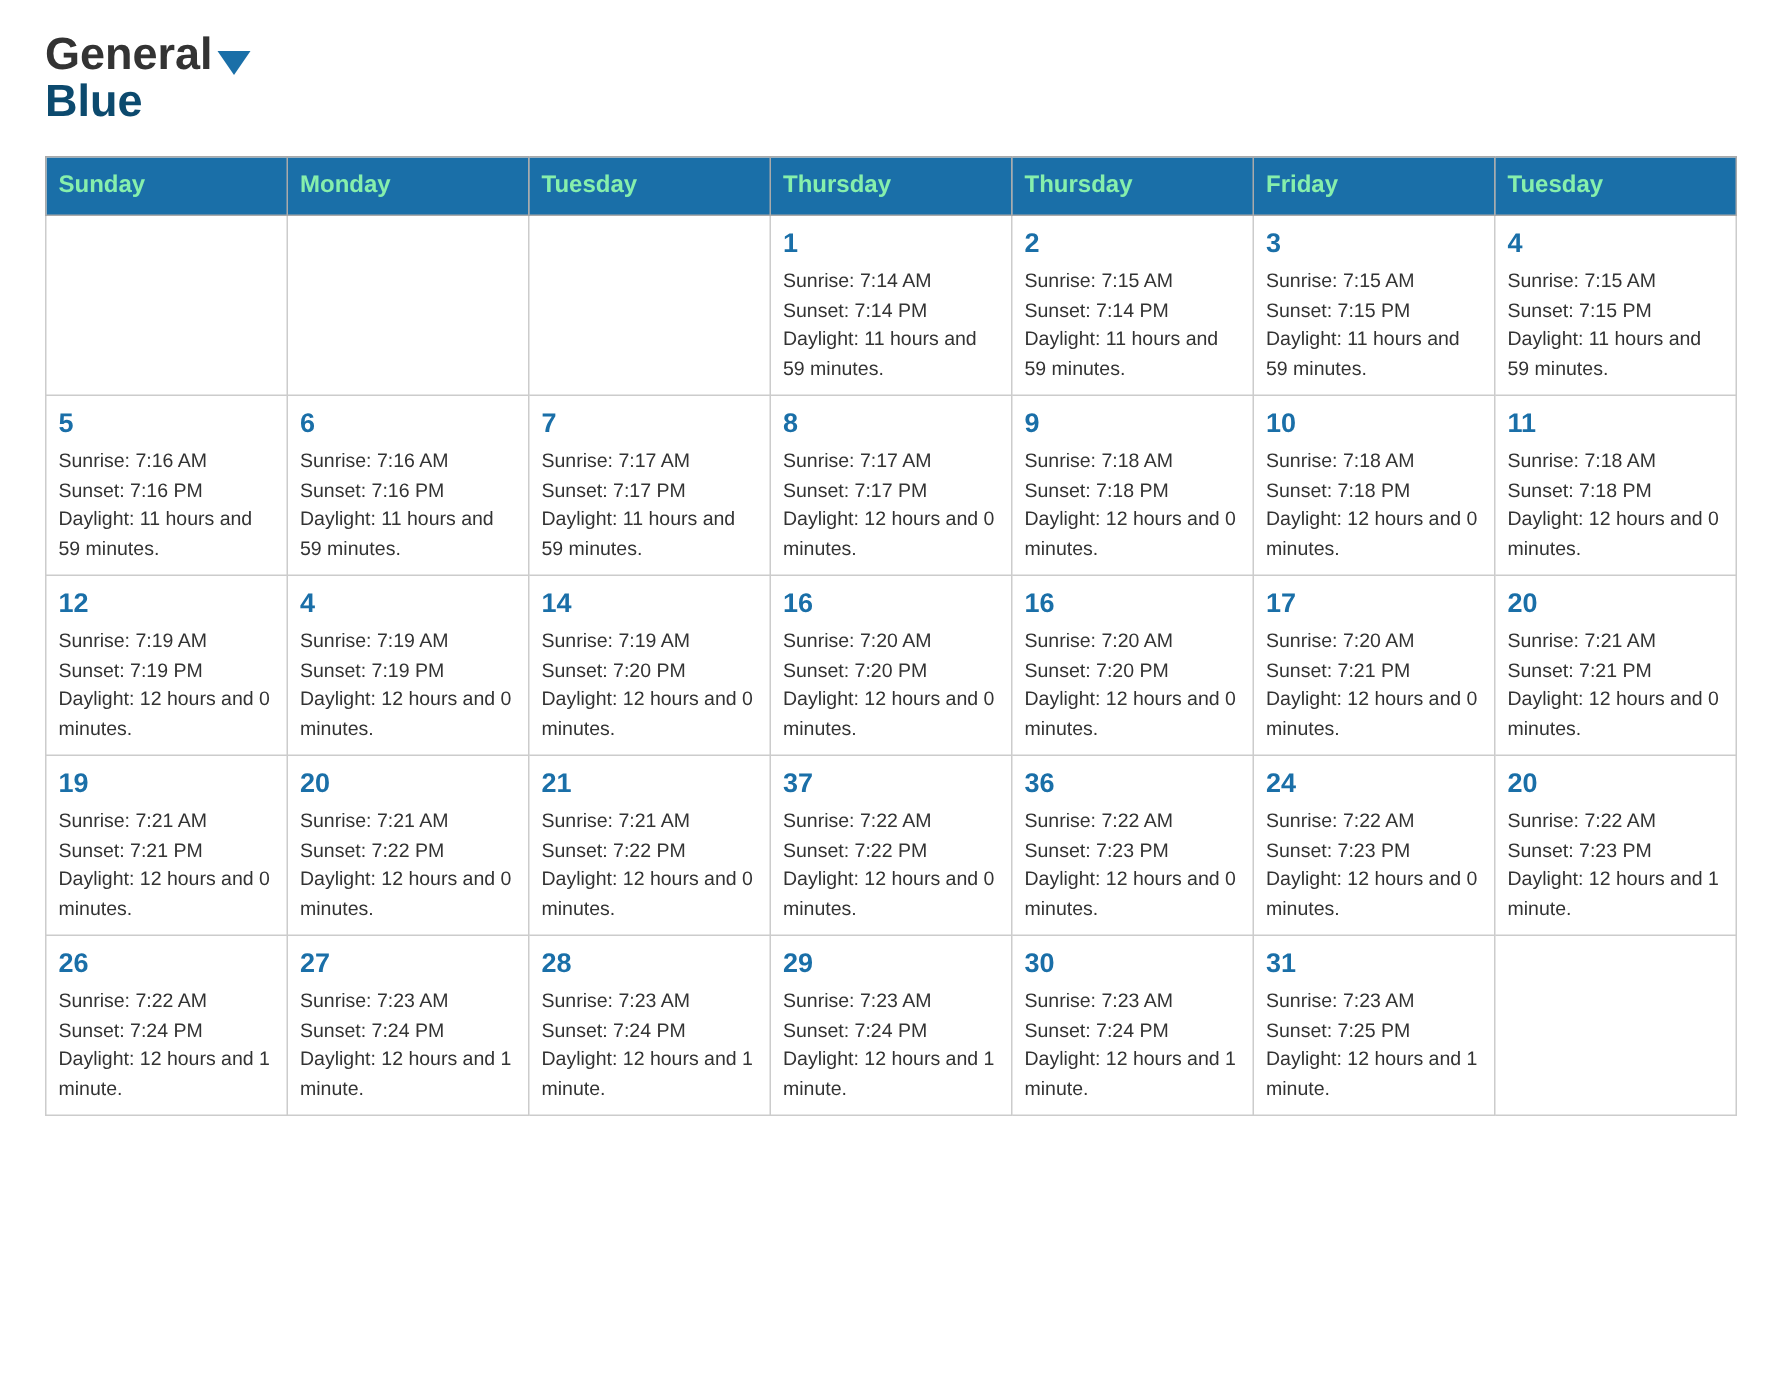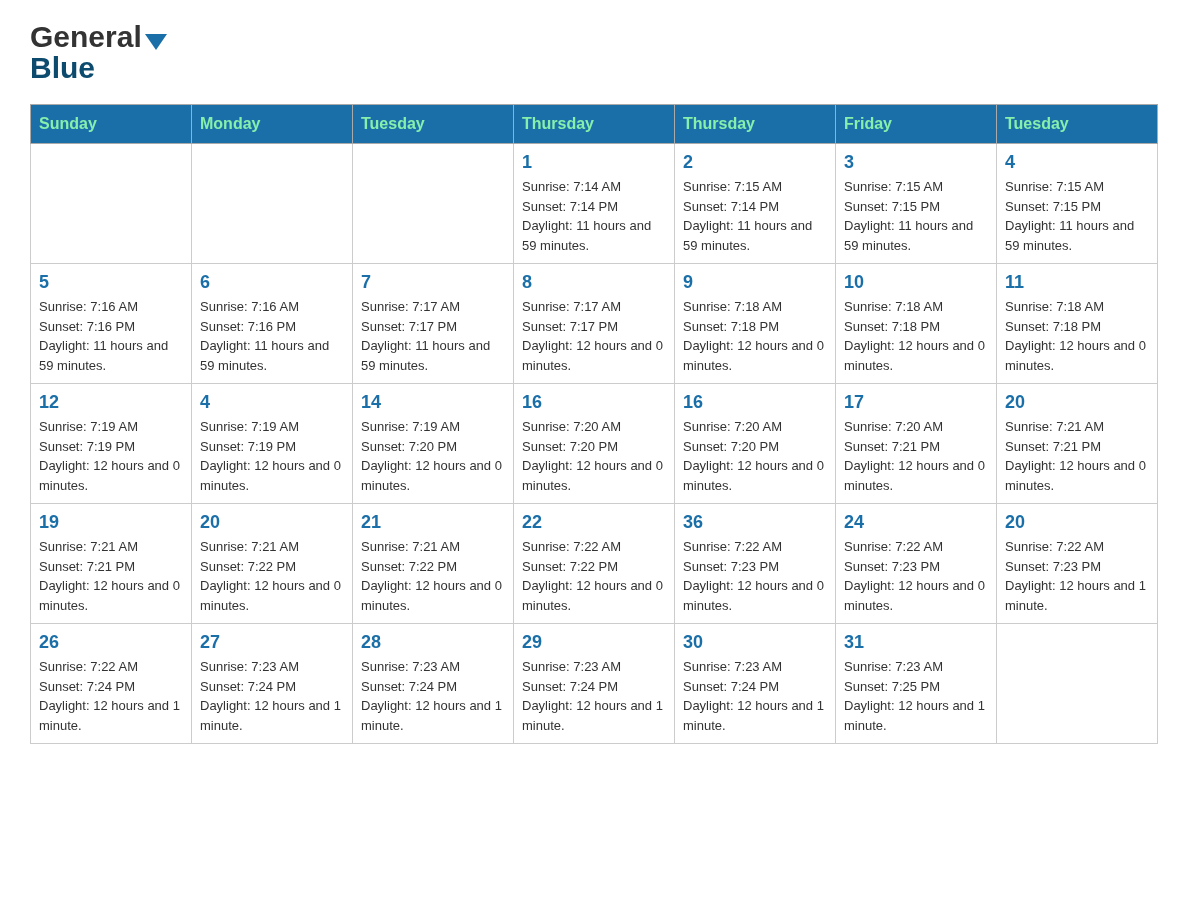--- a/index.html
+++ b/index.html
@@ -193,21 +193,21 @@
         </td>
         <td>
           <span class="day-number">20</span>
           <div class="day-info">Sunrise: 7:21 AM<br>Sunset: 7:22 PM<br>Daylight: 12 hours and 0 minutes.</div>
         </td>
         <td>
           <span class="day-number">21</span>
           <div class="day-info">Sunrise: 7:21 AM<br>Sunset: 7:22 PM<br>Daylight: 12 hours and 0 minutes.</div>
         </td>
         <td>
-          <span class="day-number">22</span>
+          <span class="day-number">37</span>
           <div class="day-info">Sunrise: 7:22 AM<br>Sunset: 7:22 PM<br>Daylight: 12 hours and 0 minutes.</div>
         </td>
         <td>
           <span class="day-number">36</span>
           <div class="day-info">Sunrise: 7:22 AM<br>Sunset: 7:23 PM<br>Daylight: 12 hours and 0 minutes.</div>
         </td>
         <td>
           <span class="day-number">24</span>
           <div class="day-info">Sunrise: 7:22 AM<br>Sunset: 7:23 PM<br>Daylight: 12 hours and 0 minutes.</div>
         </td>

